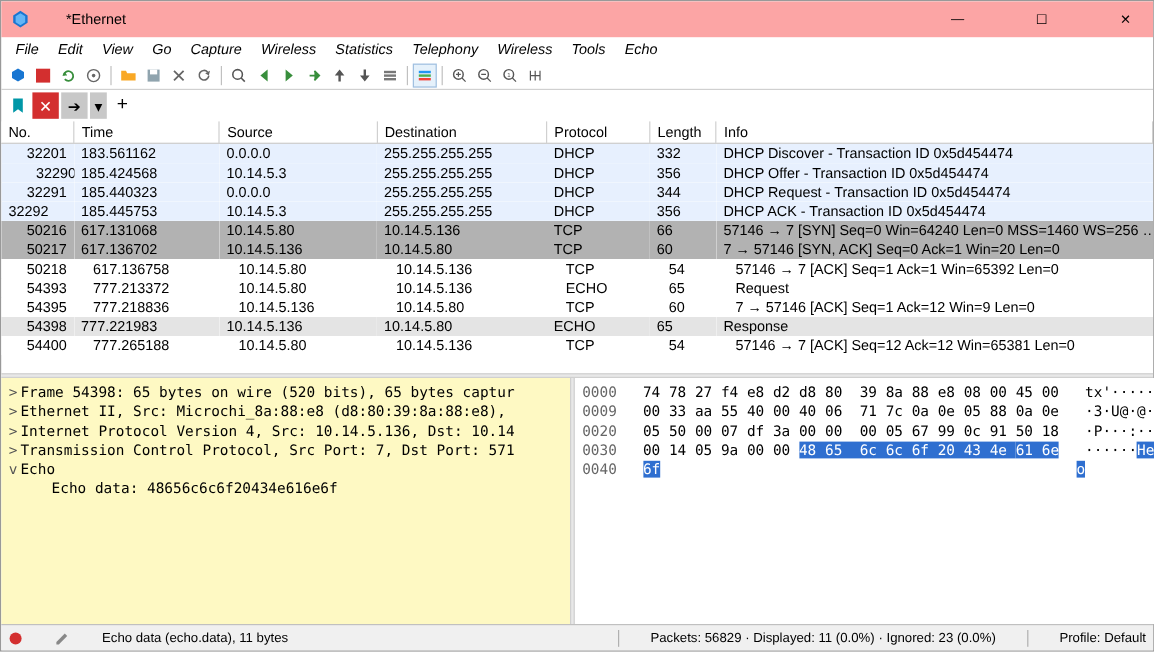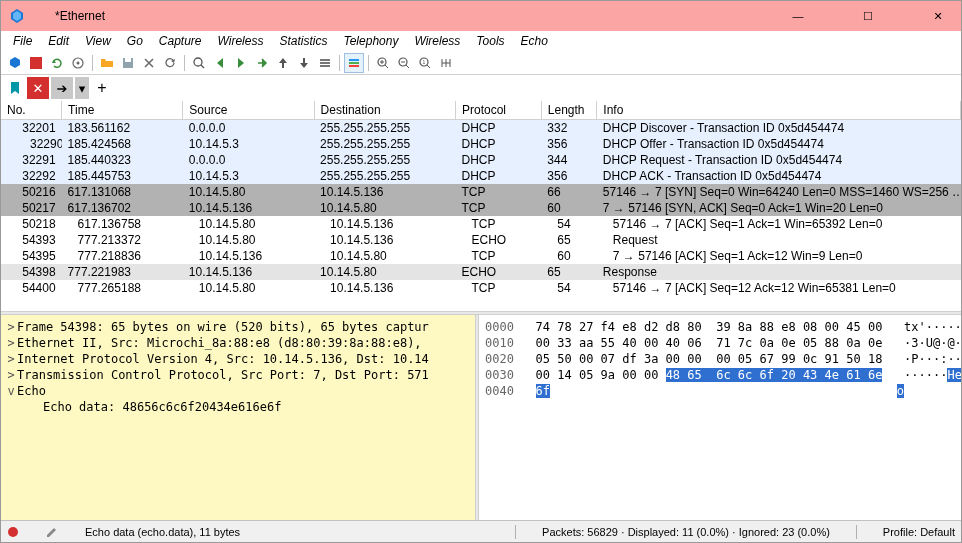--- a/index.html
+++ b/index.html
@@ -235,21 +235,21 @@
         <tr class="light">
           <td style="text-align: right;">32291</td>
           <td>185.440323</td>
           <td>0.0.0.0</td>
           <td>255.255.255.255</td>
           <td>DHCP</td>
           <td>344</td>
           <td>DHCP Request  - Transaction ID 0x5d454474</td>
         </tr>
         <tr class="light">
-          <td style="text-align: right;">32292</td>
+          <td style="">32292</td>
           <td>185.445753</td>
           <td>10.14.5.3</td>
           <td>255.255.255.255</td>
           <td>DHCP</td>
           <td>356</td>
           <td>DHCP ACK      - Transaction ID 0x5d454474</td>
         </tr>
         <tr class="gray">
           <td style="text-align: right;">50216</td>
           <td>617.131068</td>
@@ -324,21 +324,21 @@
       <div class="node"><span class="tw">&gt;</span><span>Frame 54398: 65 bytes on wire (520 bits), 65 bytes captur</span></div>
       <div class="node"><span class="tw">&gt;</span><span>Ethernet II, Src: Microchi_8a:88:e8 (d8:80:39:8a:88:e8),</span></div>
       <div class="node"><span class="tw">&gt;</span><span>Internet Protocol Version 4, Src: 10.14.5.136, Dst: 10.14</span></div>
       <div class="node"><span class="tw">&gt;</span><span>Transmission Control Protocol, Src Port: 7, Dst Port: 571</span></div>
       <div class="node"><span class="tw">v</span><span>Echo</span></div>
       <div class="node"><span class="tw"></span><span class="indent"></span><span>Echo data: 48656c6c6f20434e616e6f</span></div>
     </div>
   <div class="splitter-v"></div>
   <div class="hex" id="hex">
       <div class="row"><span class="off">0000</span>   74 78 27 f4 e8 d2 d8 80  39 8a 88 e8 08 00 45 00   tx'····· 9·····E·</div>
-      <div class="row"><span class="off">0010</span>   00 33 aa 55 40 00 40 06  71 7c 0a 0e 05 88 0a 0e   ·3·U@·@· q|······</div>
+      <div class="row"><span class="off">0009</span>   00 33 aa 55 40 00 40 06  71 7c 0a 0e 05 88 0a 0e   ·3·U@·@· q|······</div>
       <div class="row"><span class="off">0020</span>   05 50 00 07 df 3a 00 00  00 05 67 99 0c 91 50 18   ·P···:·· ··g···P·</div>
       <div class="row"><span class="off">0030</span>   00 14 05 9a 00 00 <span class="sel">48 65  6c 6c 6f 20 43 4e </span><span class="sel">61 6e</span>   ······<span class="sel">He llo CNan</span></div>
       <div class="row"><span class="off">0040</span>   <span class="sel">6f</span>                                                <span class="sel">o</span></div>
     </div>
 </div>
 
 <div class="status">
   <svg width="12" height="12" viewBox="0 0 12 12">
       <circle cx="6" cy="6" r="5" fill="#d32f2f"></circle>
     </svg>

